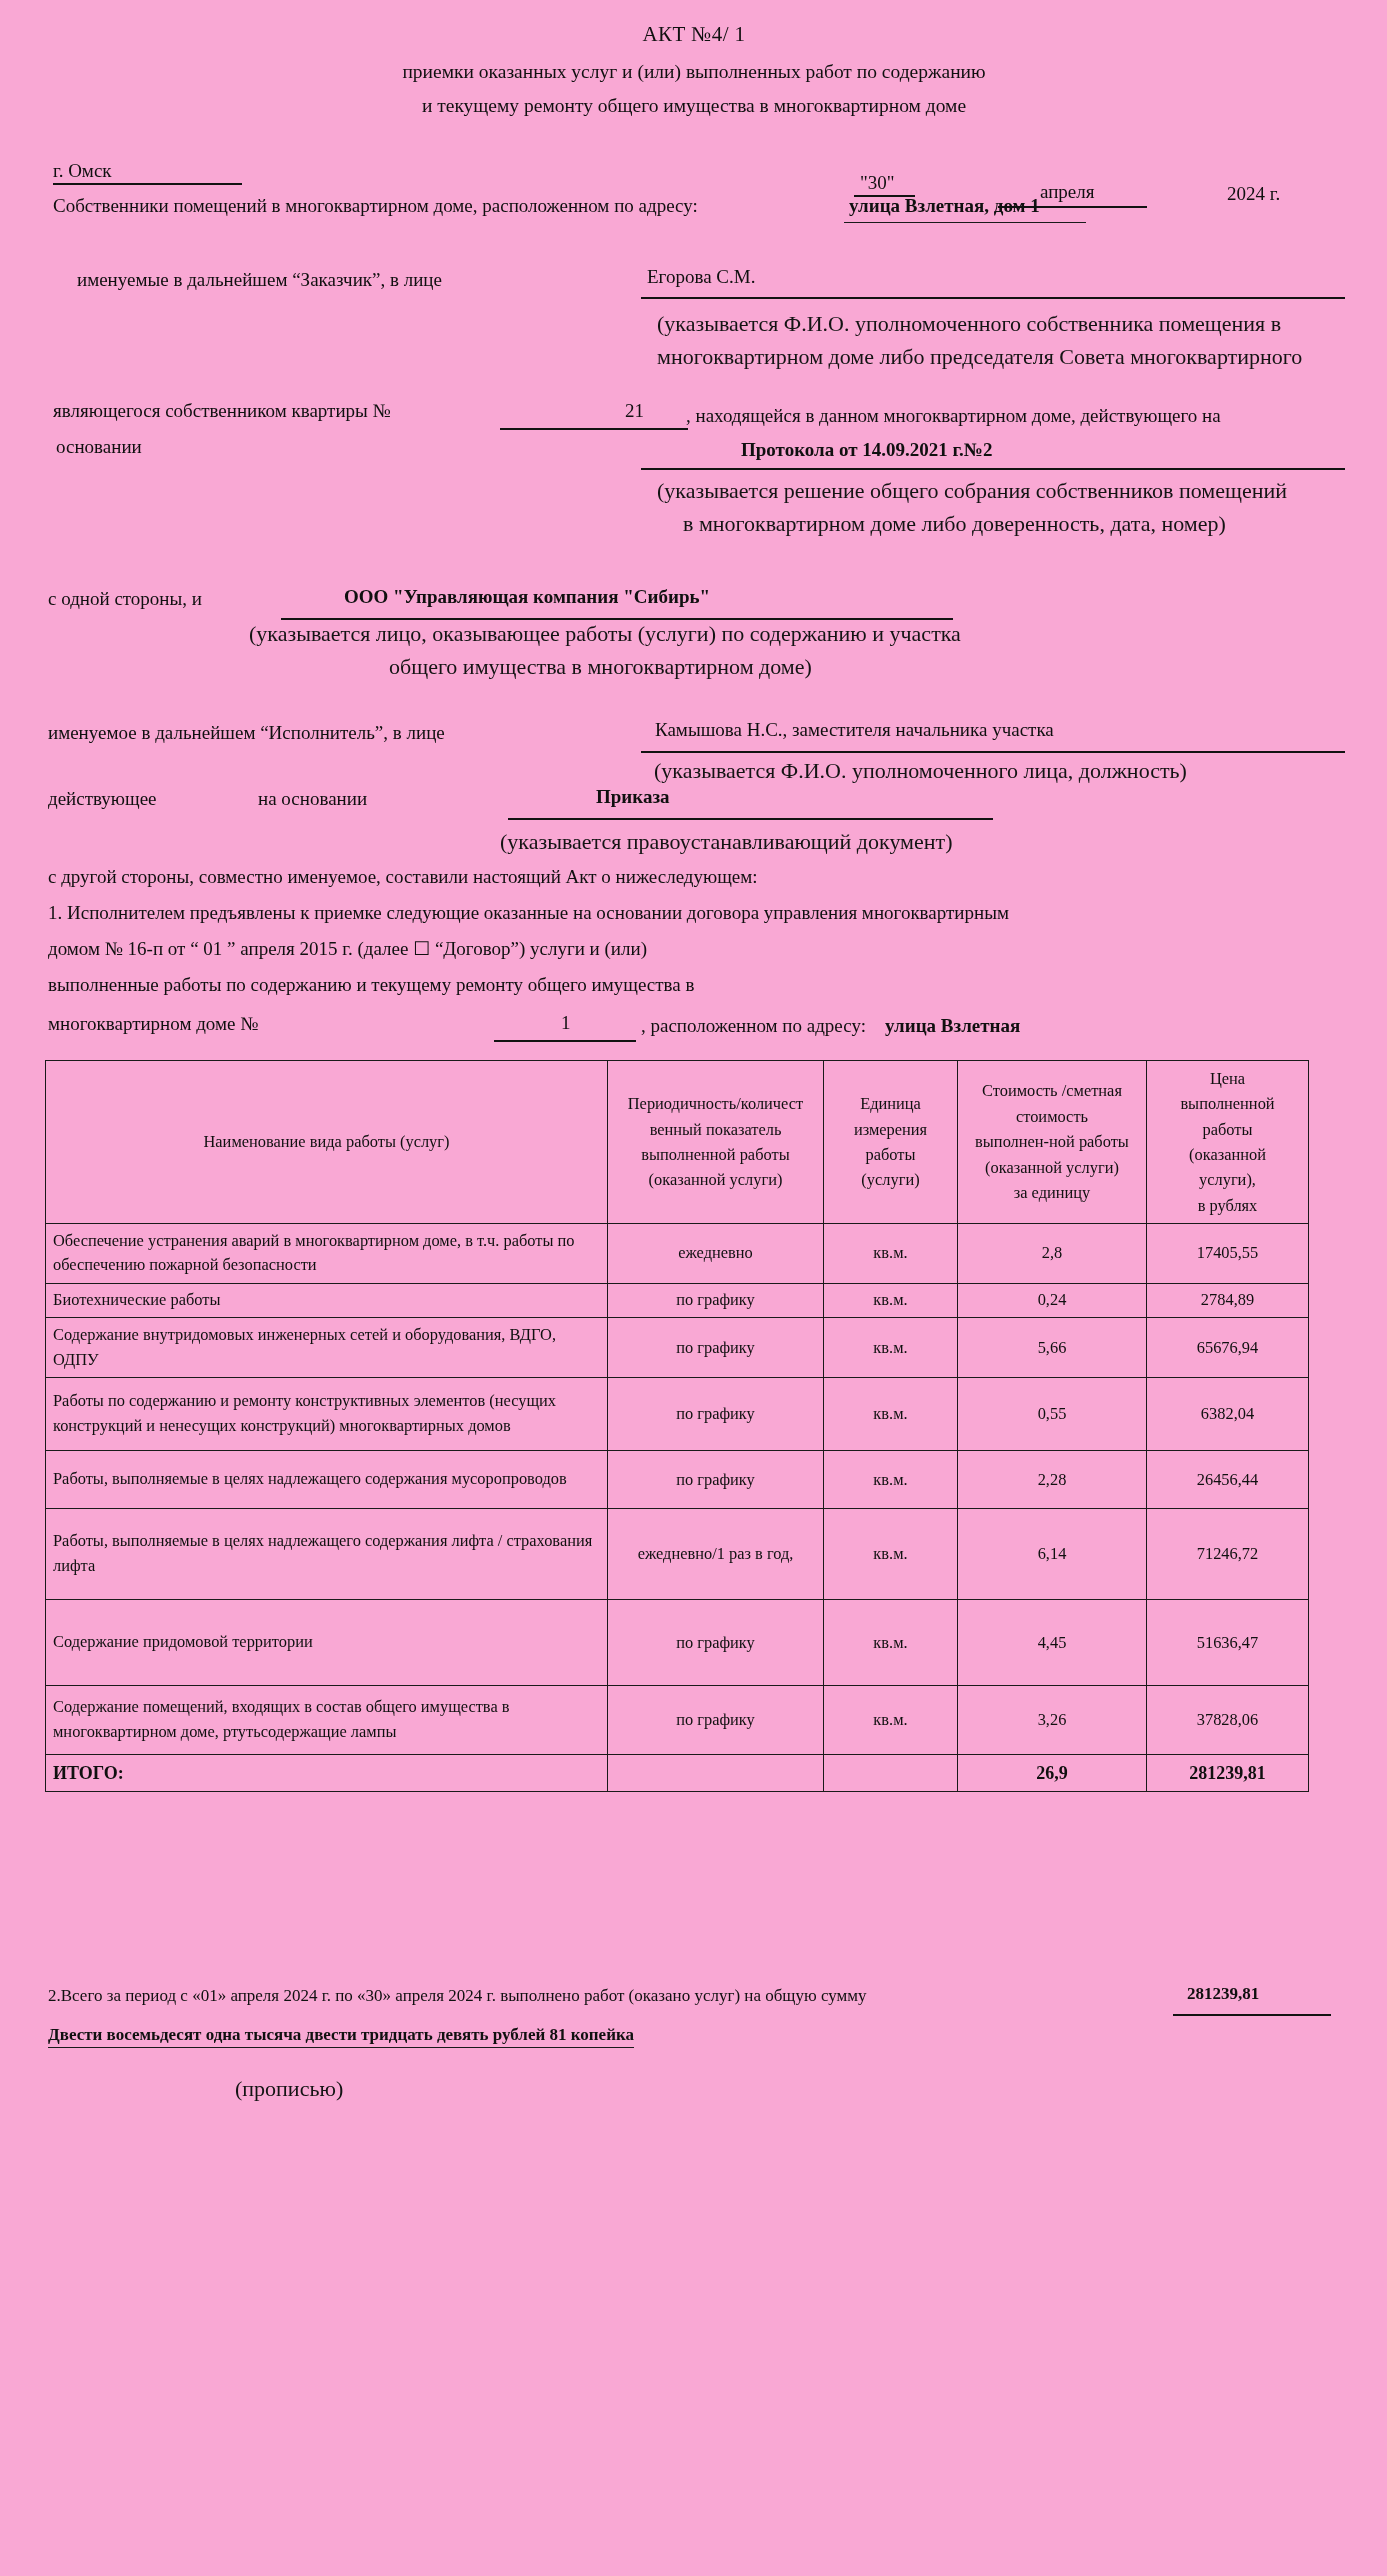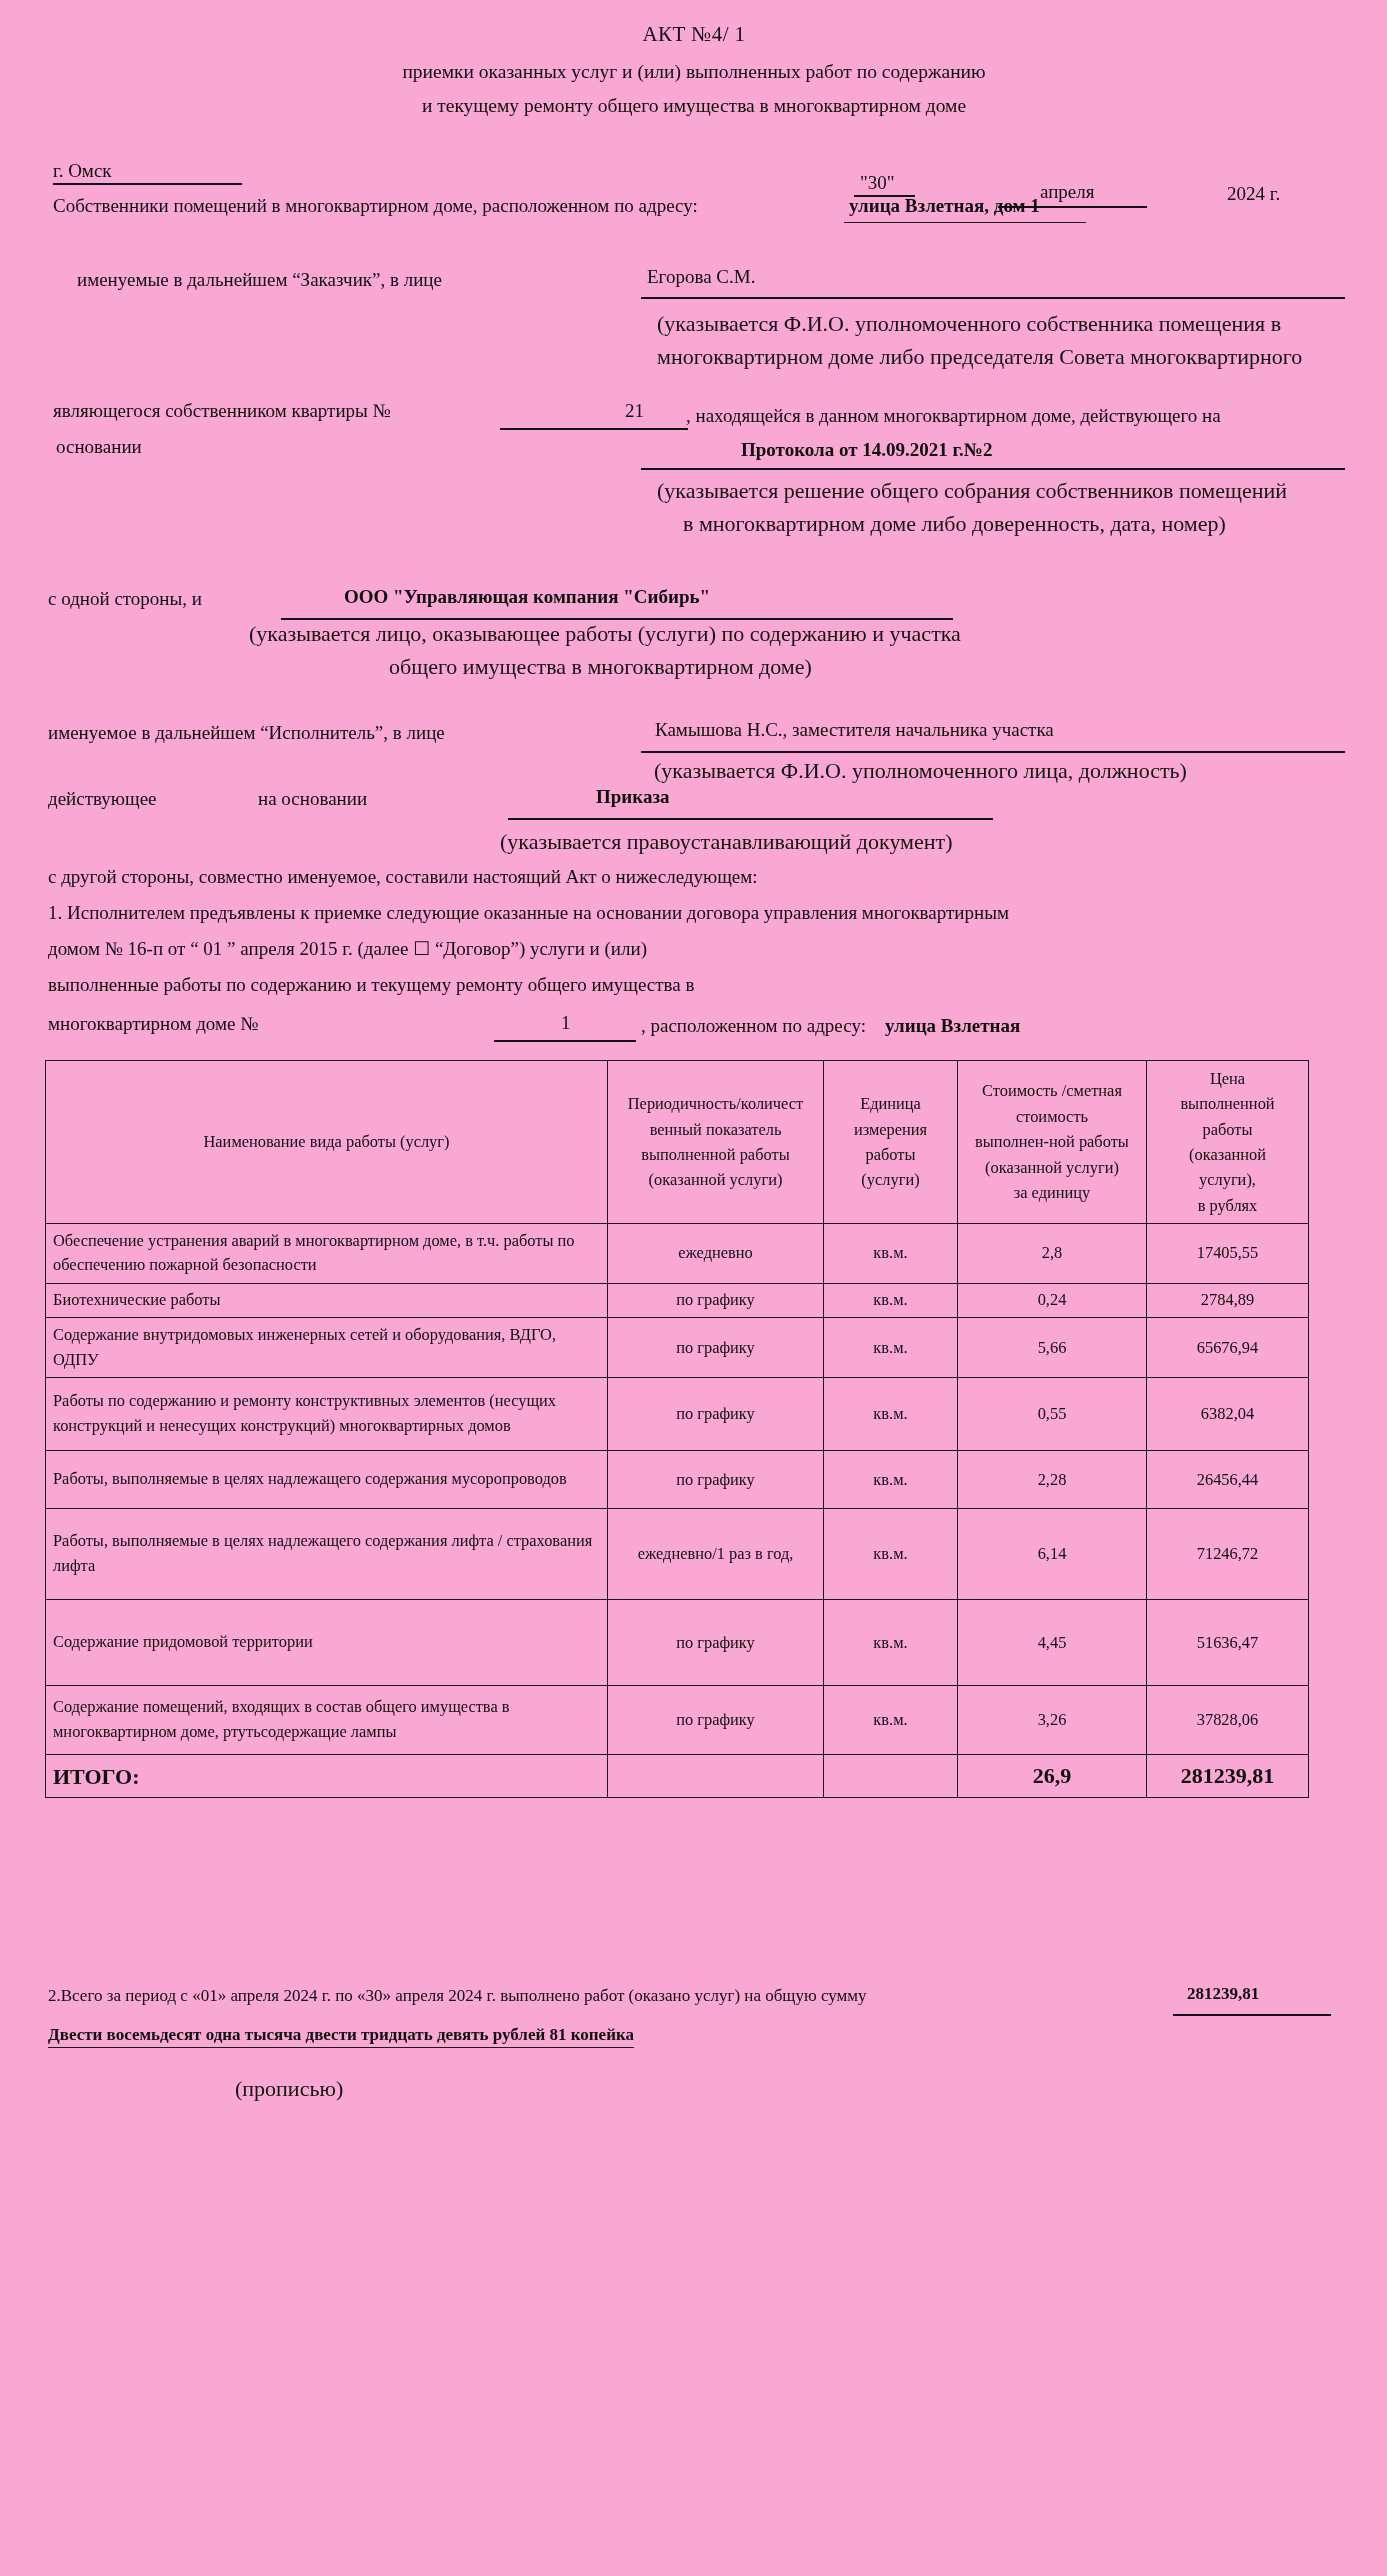--- a/index.html
+++ b/index.html
@@ -66,21 +66,21 @@
   .tbl th {
     text-align: center;
     line-height: 1.55;
     font-size: 16.4px;
   }
   .tbl td.name {
     text-align: left;
     line-height: 1.5;
   }
   .tbl td.c { text-align: center; }
-  .tbl tr.total td { font-weight: bold; font-size: 22px; }
+  .tbl tr.total td { font-weight: bold; font-size: 18px; }
   .tbl tr.total td.name { font-weight: bold; }
 
   .col-name   { width: 547px; }
   .col-period { width: 201px; }
   .col-unit   { width: 119px; }
   .col-cost   { width: 174px; }
   .col-price  { width: 147px; }
 </style>
 </head>
 <body>

